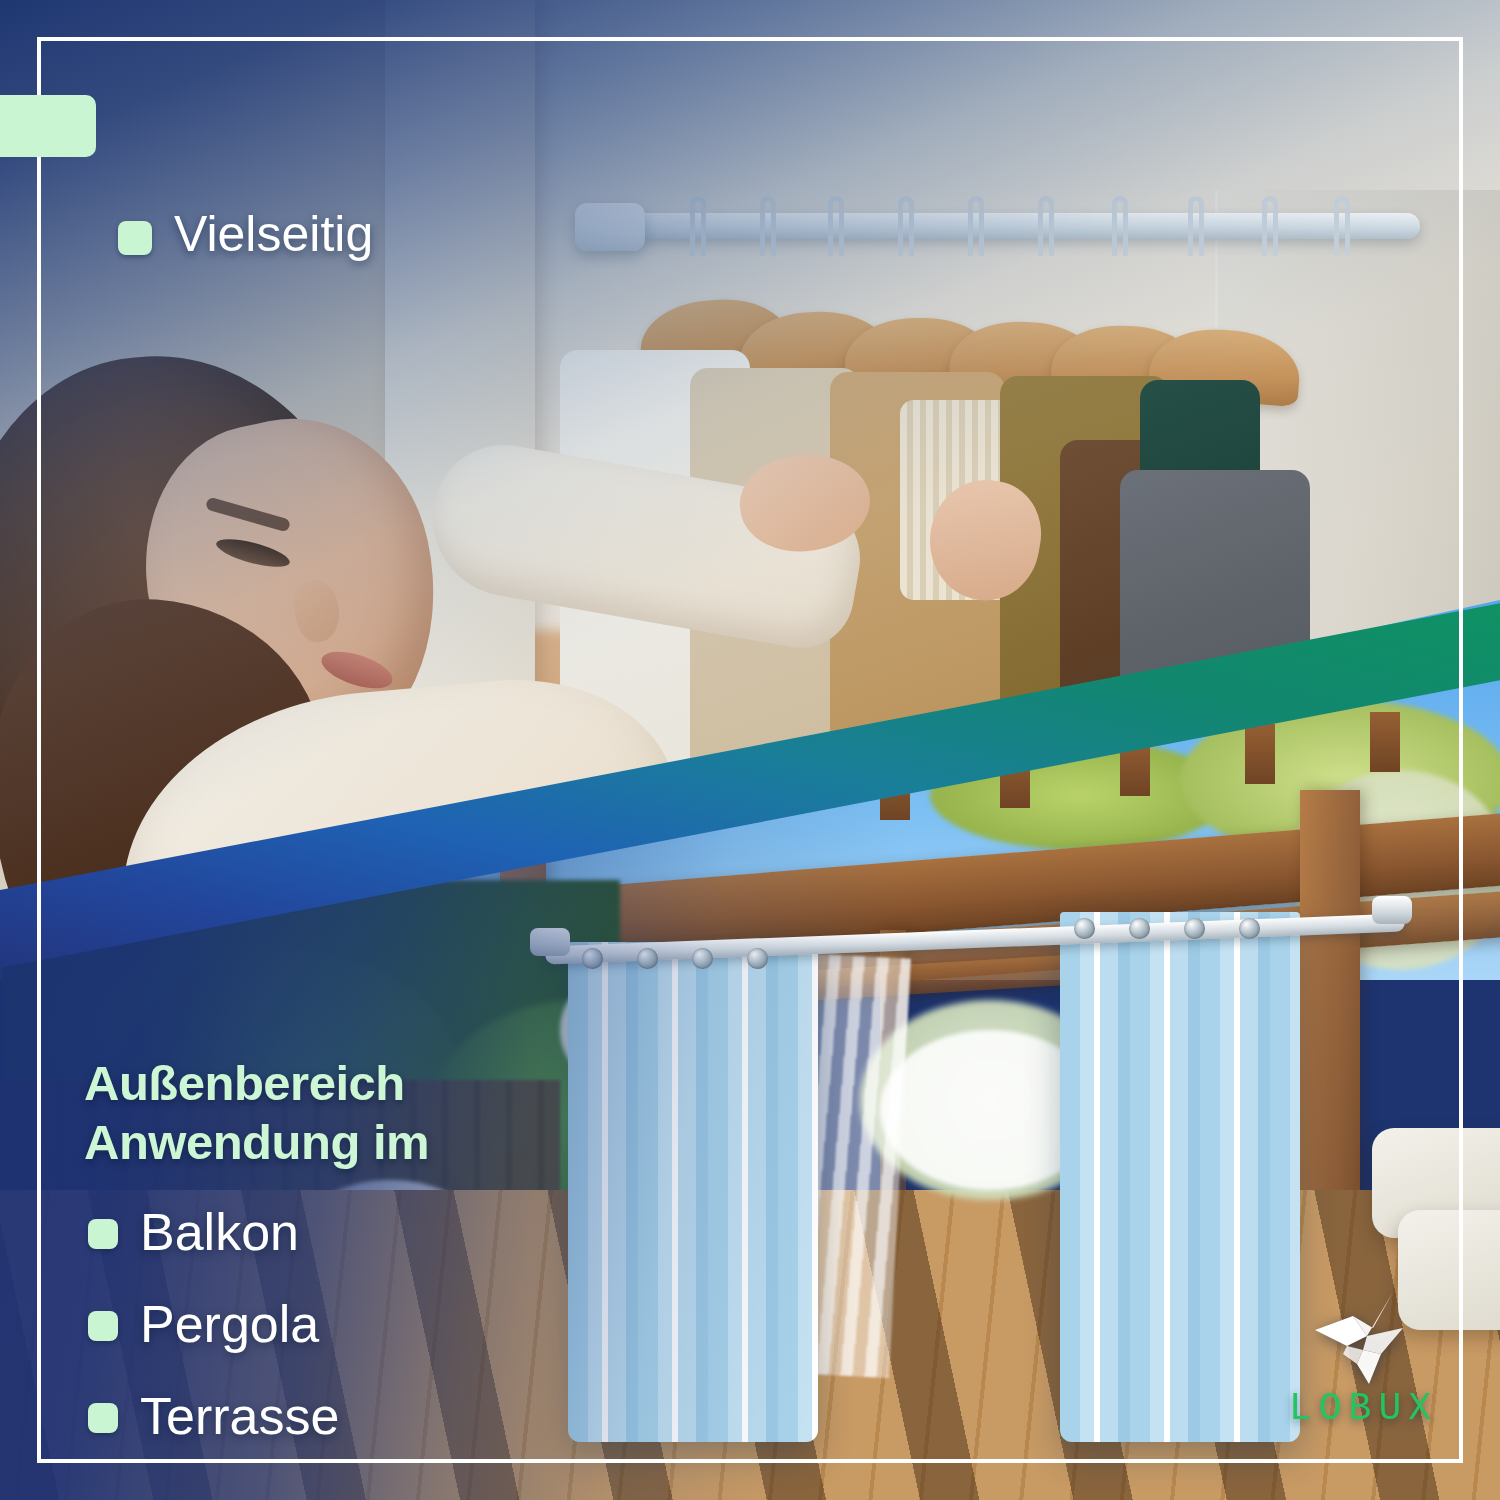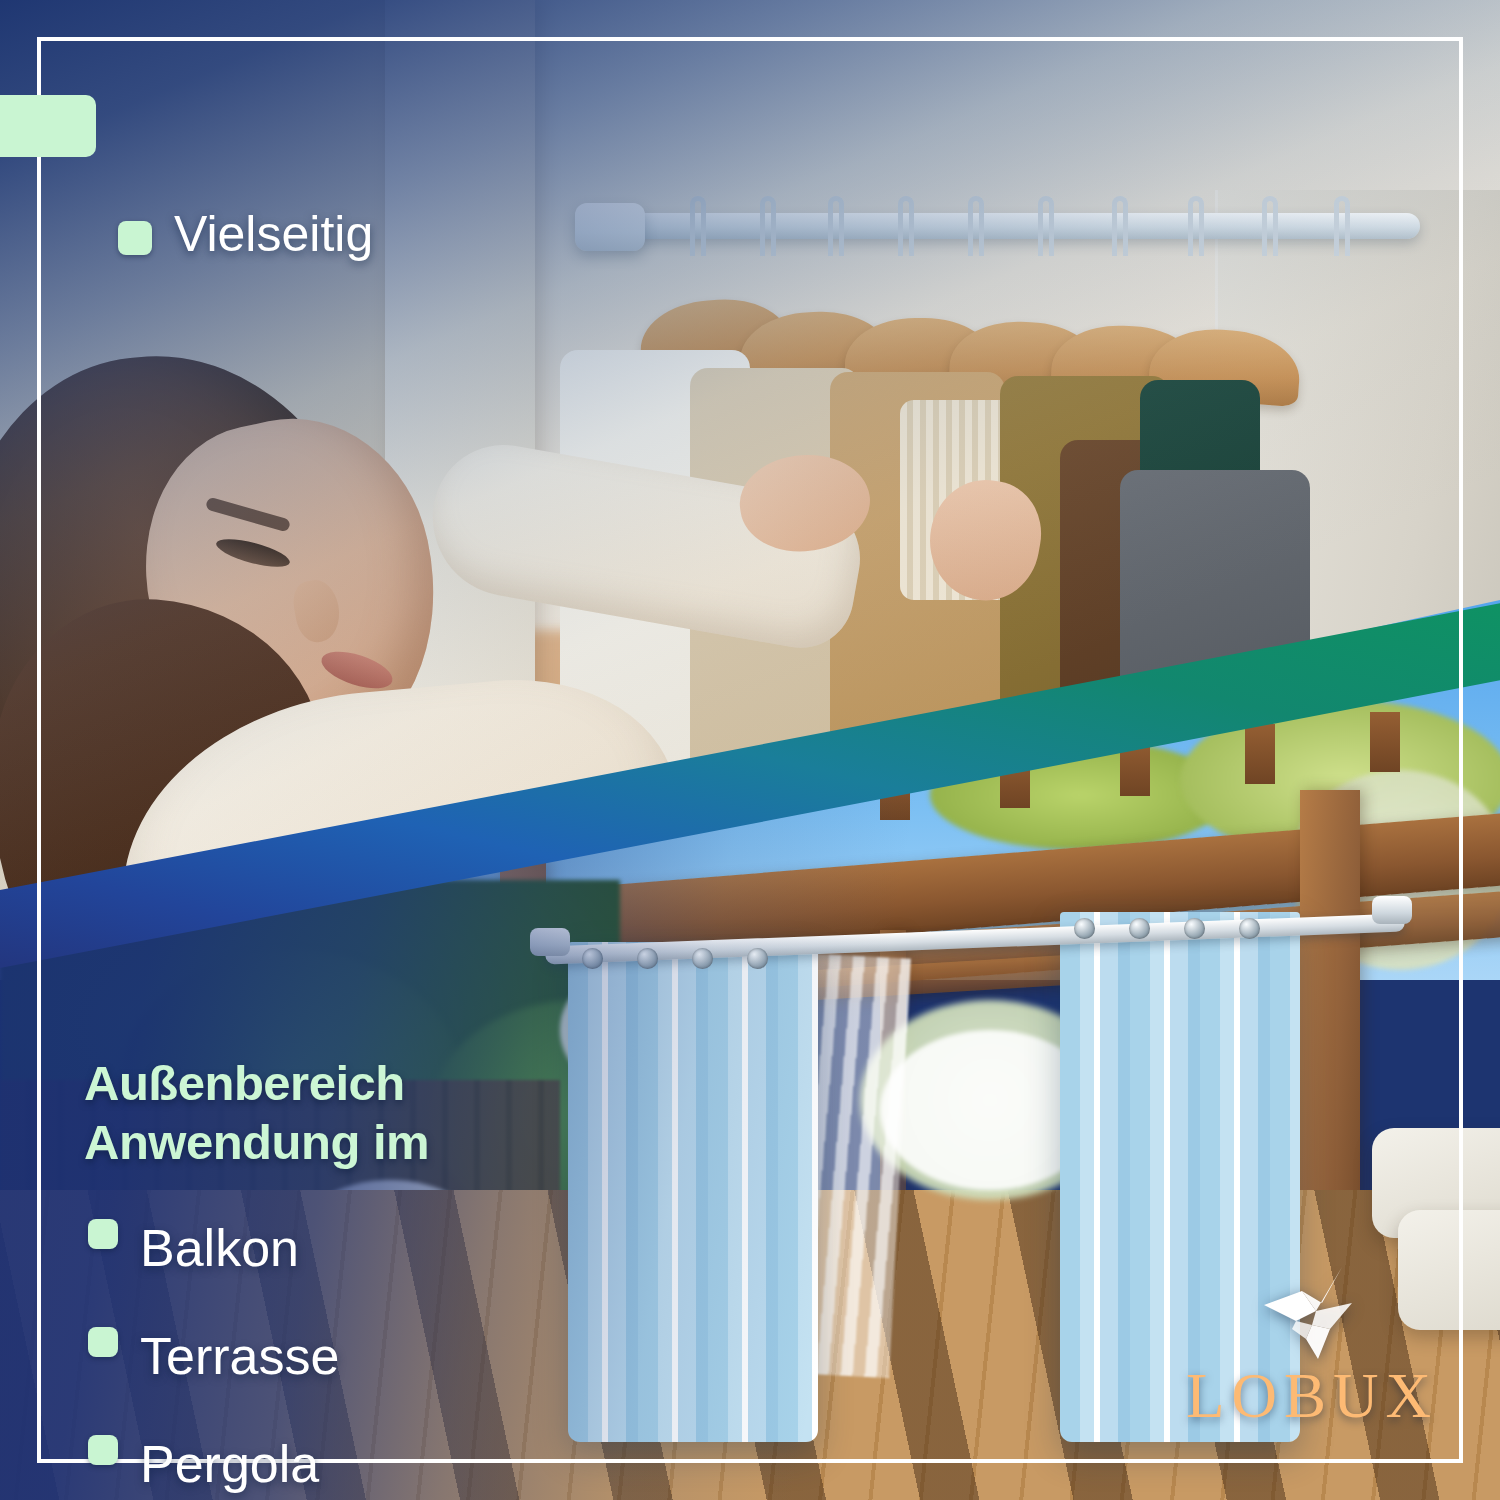--- a/index.html
+++ b/index.html
@@ -232,31 +232,30 @@
     text-shadow:0 3px 7px rgba(10,26,58,.6);
   }
   .bottom-list{
     position:absolute;left:88px;top:1206px;z-index:34;
     display:flex;flex-direction:column;gap:40px;
   }
   .bottom-list .sq{margin-top:13px;}
   .bottom-list .txt{
     font-size:52px;font-weight:400;color:#ffffff;line-height:1;
     text-shadow:0 3px 8px rgba(10,28,60,.55);
-    margin-top:16px;
   }
 
   
   .logo{position:absolute;right:62px;bottom:72px;z-index:34;
         display:flex;flex-direction:column;align-items:center;}
   .logo-bird{width:112px;height:104px;margin-bottom:2px;
              filter:drop-shadow(0 3px 7px rgba(10,30,60,.5));}
-  .logo-word{font-size:63px;font-weight:300;letter-spacing:7px;color:#fdba74;
+  .logo-word{font-size:38px;font-weight:300;letter-spacing:7px;color:#22c55e;
              line-height:1;text-shadow:0 3px 8px rgba(10,30,60,.5);
-             font-family:Liberation Serif, serif;}
+             font-family:Liberation Mono, monospace;}
 </style>
 </head>
 <body>
 
 <div id="canvas">
 
   <div class="scene-top">
     <div class="wardrobe-bg"></div>
     <div class="wall-left"></div>
     <div class="floor-warm"></div>
@@ -404,25 +403,25 @@
     <div>Anwendung im</div>
   </div>
 
   <div class="bottom-list">
     <div class="bullet-row">
       <div class="sq sq-sm"></div>
       <div class="txt">Balkon</div>
     </div>
     <div class="bullet-row">
       <div class="sq sq-sm"></div>
-      <div class="txt">Terrasse</div>
+      <div class="txt">Pergola</div>
     </div>
     <div class="bullet-row">
       <div class="sq sq-sm"></div>
-      <div class="txt">Pergola</div>
+      <div class="txt">Terrasse</div>
     </div>
   </div>
 
   <div class="logo">
     <svg class="logo-bird" viewBox="0 0 112 104">
       <polygon points="8,46 46,32 60,52 40,62" fill="#ffffff"></polygon>
       <polygon points="46,32 60,52 86,8 66,44" fill="#ffffff" opacity=".94"></polygon>
       <polygon points="60,52 96,44 74,70 56,66" fill="#ffffff" opacity=".88"></polygon>
       <polygon points="56,66 74,70 62,100 50,80" fill="#ffffff" opacity=".96"></polygon>
       <polygon points="40,62 56,66 50,80 36,70" fill="#ffffff" opacity=".8"></polygon>

